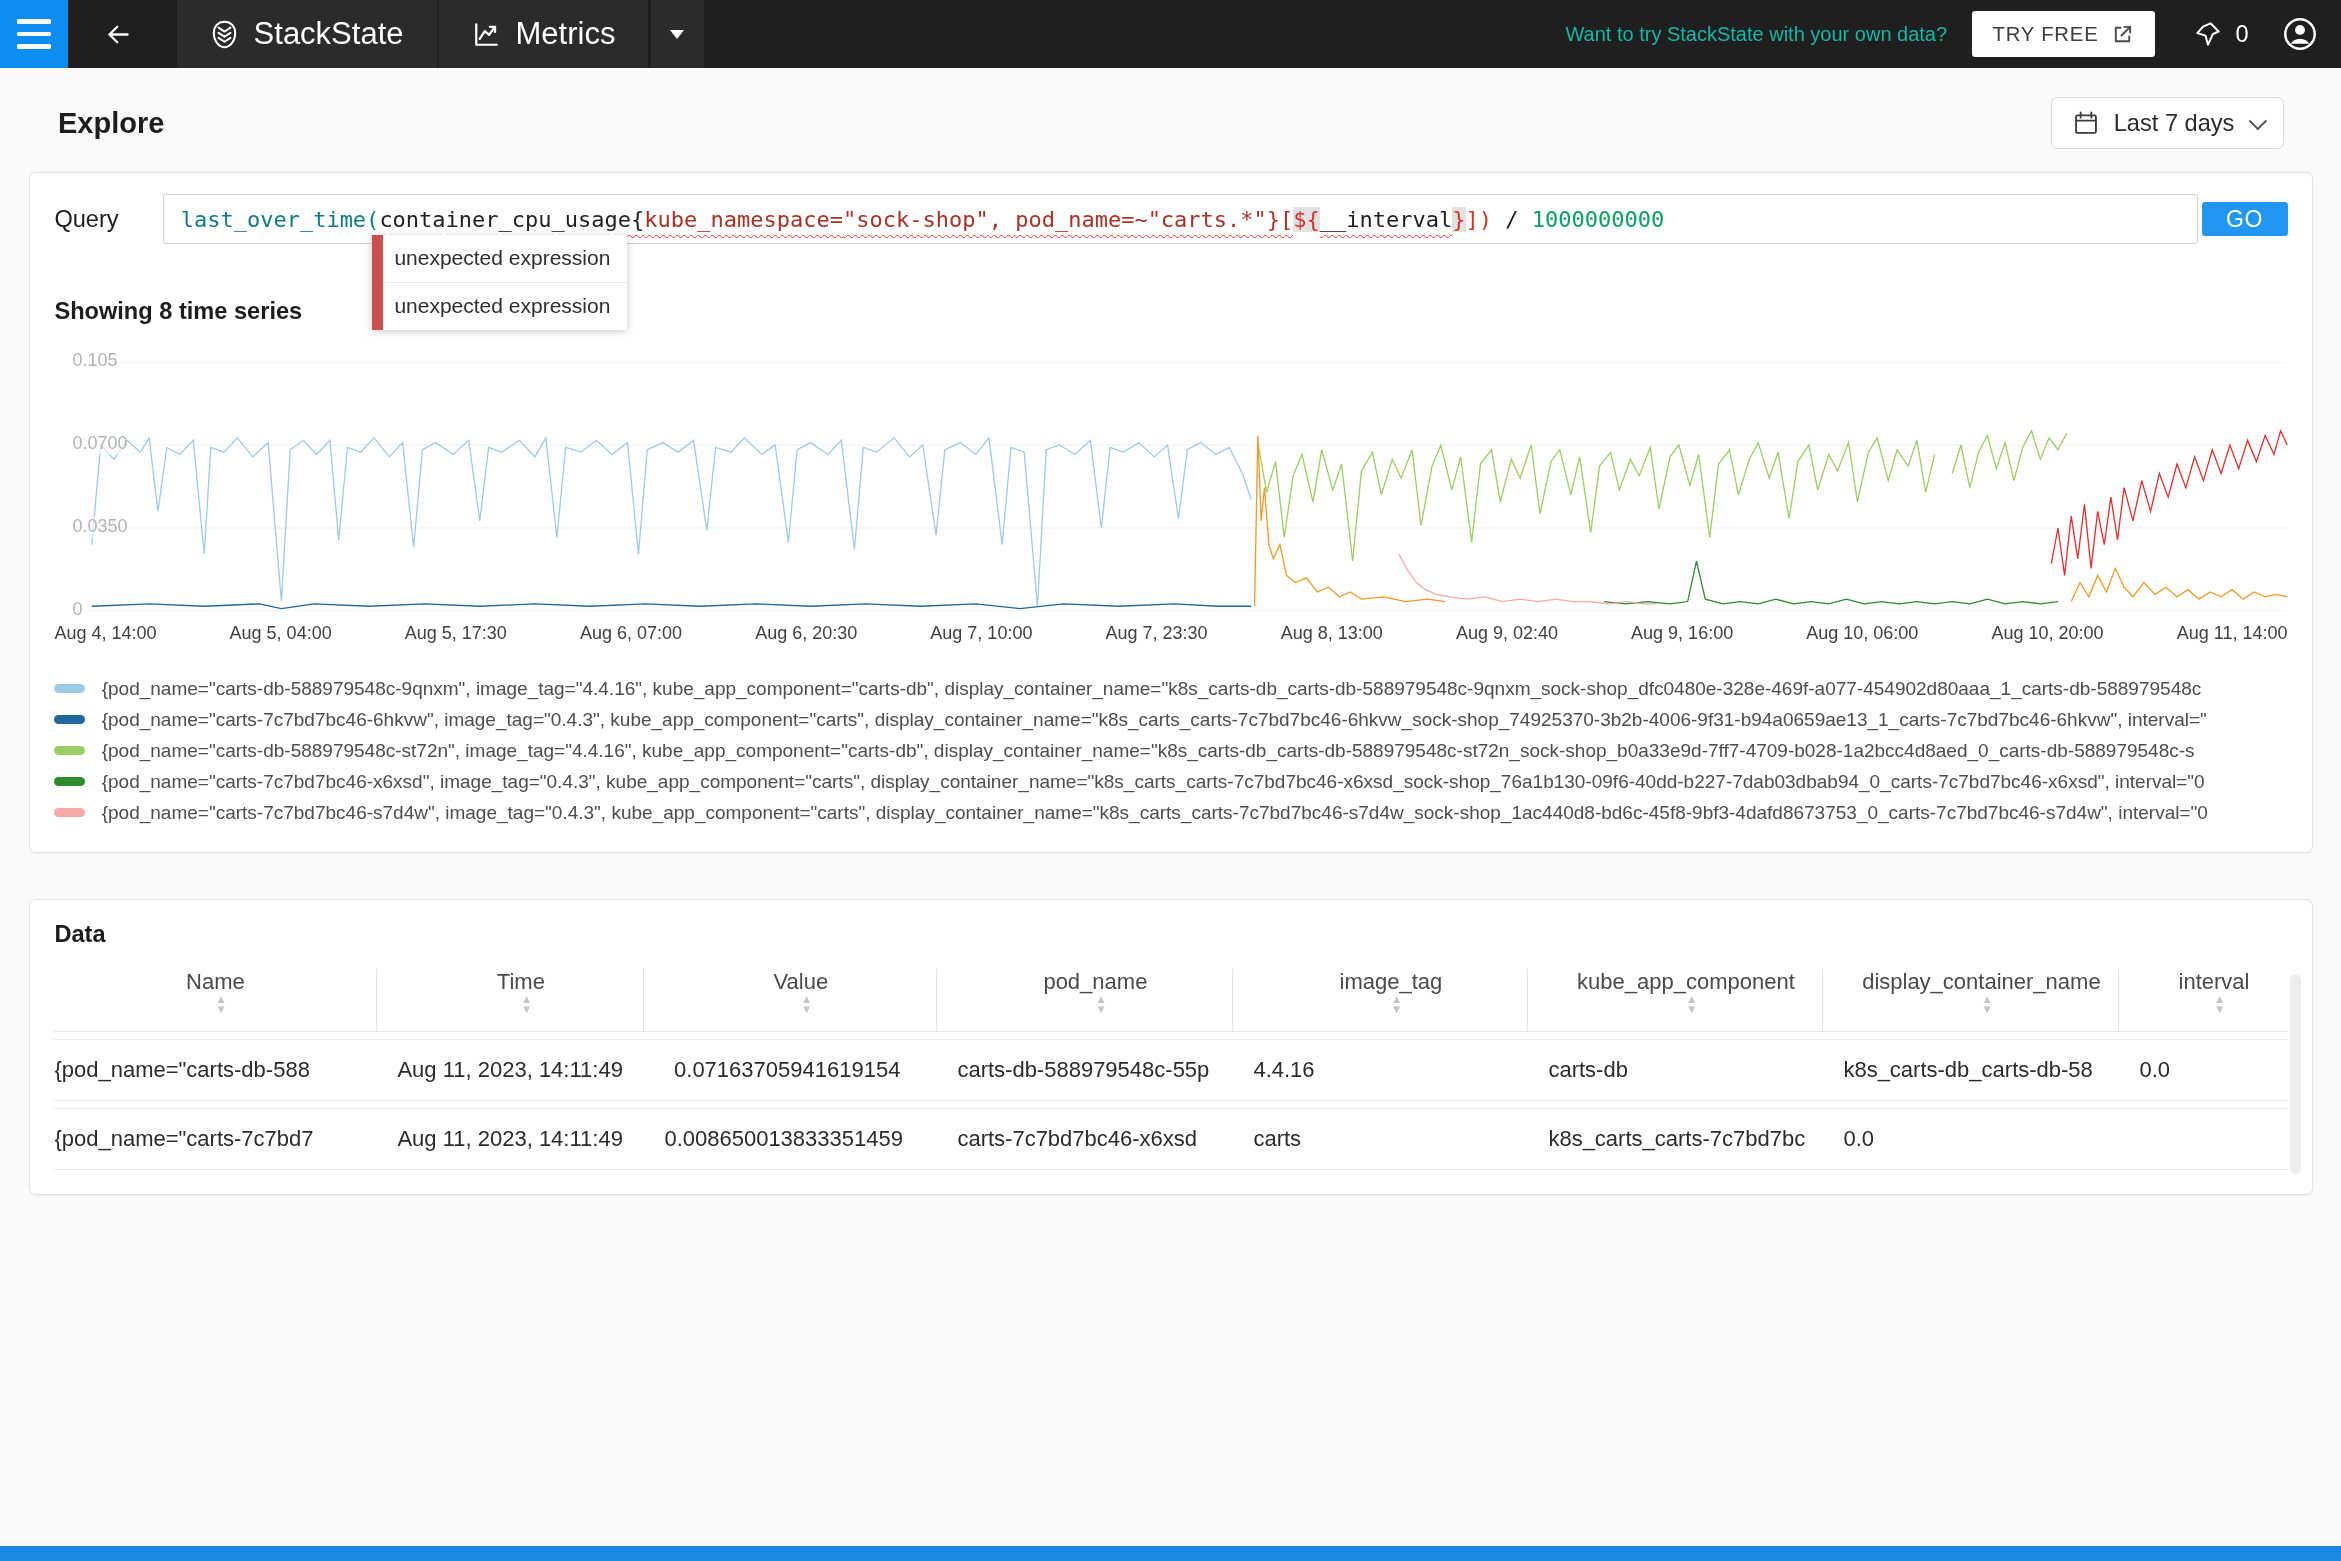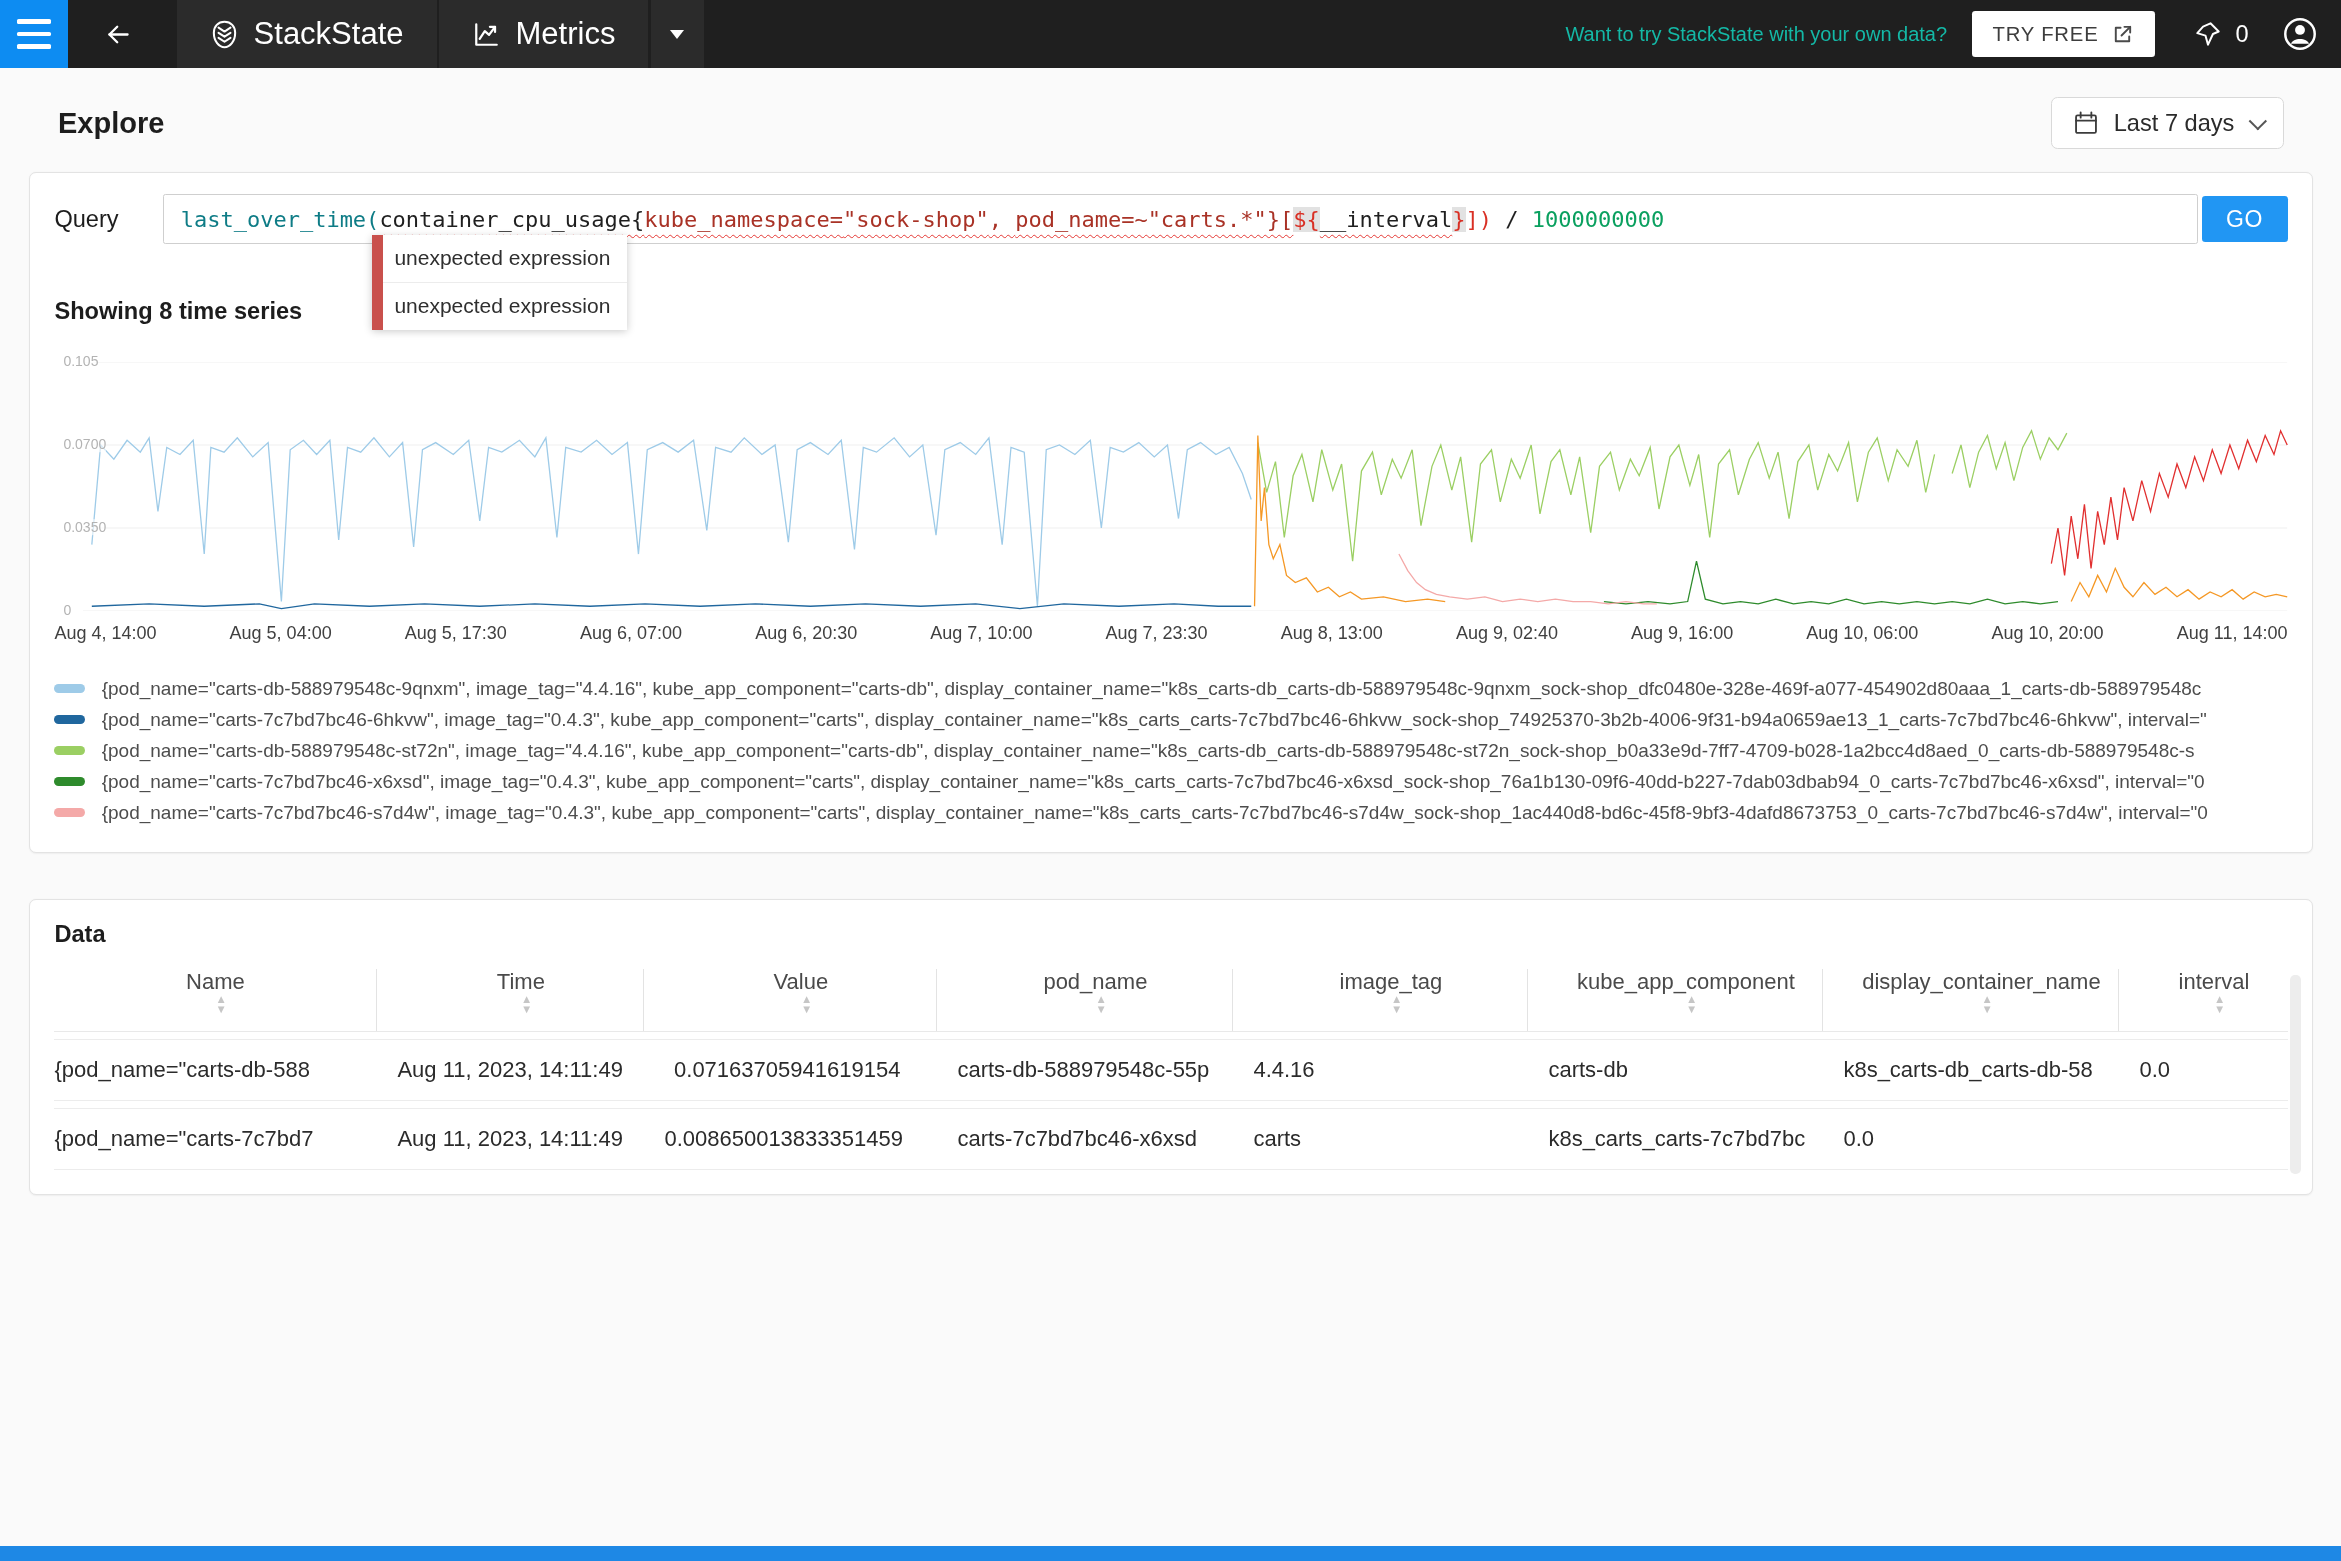--- a/index.html
+++ b/index.html
@@ -28,40 +28,40 @@
   .chev { width:13px; height:13px; border-right:2.4px solid #555; border-bottom:2.4px solid #555; transform:rotate(45deg) translateY(-3.3px); }
 
   
   main { padding:0 29px; }
   .card { background:#fff; border:0.8px solid #e3e3e3; border-radius:7px; box-shadow:0 0.8px 1.6px rgba(0,0,0,.05); padding:21px 24.4px 24.4px 24.4px; position:relative; }
 
   
   .queryrow { display:flex; align-items:center; }
   .qlabel { font-size:23.6px; color:#1d1d1d; width:109px; flex:none; }
   .queryinput { flex:1; height:50px; border:0.8px solid #cfcfcf; border-radius:2.4px; background:#fff; padding:0 16.3px; display:flex; align-items:center; white-space:pre; overflow:hidden; font-family:"DejaVu Sans Mono","Liberation Mono",monospace; font-size:22px; cursor:text; }
-  .gobtn { flex:none; width:86px; height:46px; margin-left:3.3px; background:#2196f3; color:#fff; border:none; border-radius:3.3px; font-size:23px; font-weight:500; letter-spacing:0.8px; font-family:inherit; }
+  .gobtn { flex:none; width:86px; height:34px; margin-left:3.3px; background:#2196f3; color:#fff; border:none; border-radius:3.3px; font-size:23px; font-weight:500; letter-spacing:0.8px; font-family:inherit; }
   .tok-fn { color:#0e7c86; }
   .tok-label { color:#a93226; }
   .tok-var { color:#d93025; }
   .tok-num { color:#0aa05f; }
   .tok-plain { color:#1f1f1f; }
   .sq { text-decoration-line:underline; text-decoration-style:wavy; text-decoration-color:#e53935; text-decoration-thickness:1.2px; text-underline-offset:6.5px; }
   .bg { background:#e2e2e2; }
 
   
   .errtip { position:absolute; left:342px; top:62px; width:255px; background:#fff; border-left:11.4px solid #c9504c; box-shadow:0 1.6px 8.1px rgba(0,0,0,.22); z-index:6; }
   .errrow { font-size:21px; color:#2f2f2f; padding:11.4px 8.1px 11.4px 11.4px; }
   .errrow + .errrow { border-top:0.8px solid #ececec; }
 
   
   .chart-title { font-size:23.6px; font-weight:700; margin-top:54px; color:#1d1d1d; }
   .chartwrap { position:relative; height:249px; margin-top:37px; }
   .chartwrap svg { position:absolute; left:29px; top:0; width:calc(100% - 29px); height:100%; }
   .grid { stroke:#efefef; stroke-width:1; vector-effect:non-scaling-stroke; }
-  #ylabels div { position:absolute; left:9px; transform:translateY(-55%); font-size:14px; color:#b3b3b3; background:rgba(255,255,255,.6); z-index:2; }
+  #ylabels div { position:absolute; left:18px; transform:translateY(-55%); font-size:18px; color:#b3b3b3; background:rgba(255,255,255,.6); z-index:2; }
   .xlabels { display:flex; justify-content:space-between; margin-top:12px; font-size:18px; color:#404040; }
   .xlabels span { white-space:nowrap; }
 
   
   .legend { margin-top:29px; }
   .lgrow { display:flex; align-items:center; gap:16.3px; height:31px; overflow:hidden; cursor:pointer; }
   .sw { flex:none; width:31px; height:9px; border-radius:4.9px; }
   .lgtext { font-size:19px; color:#4d4d4d; white-space:nowrap; overflow:hidden; }
 
   

